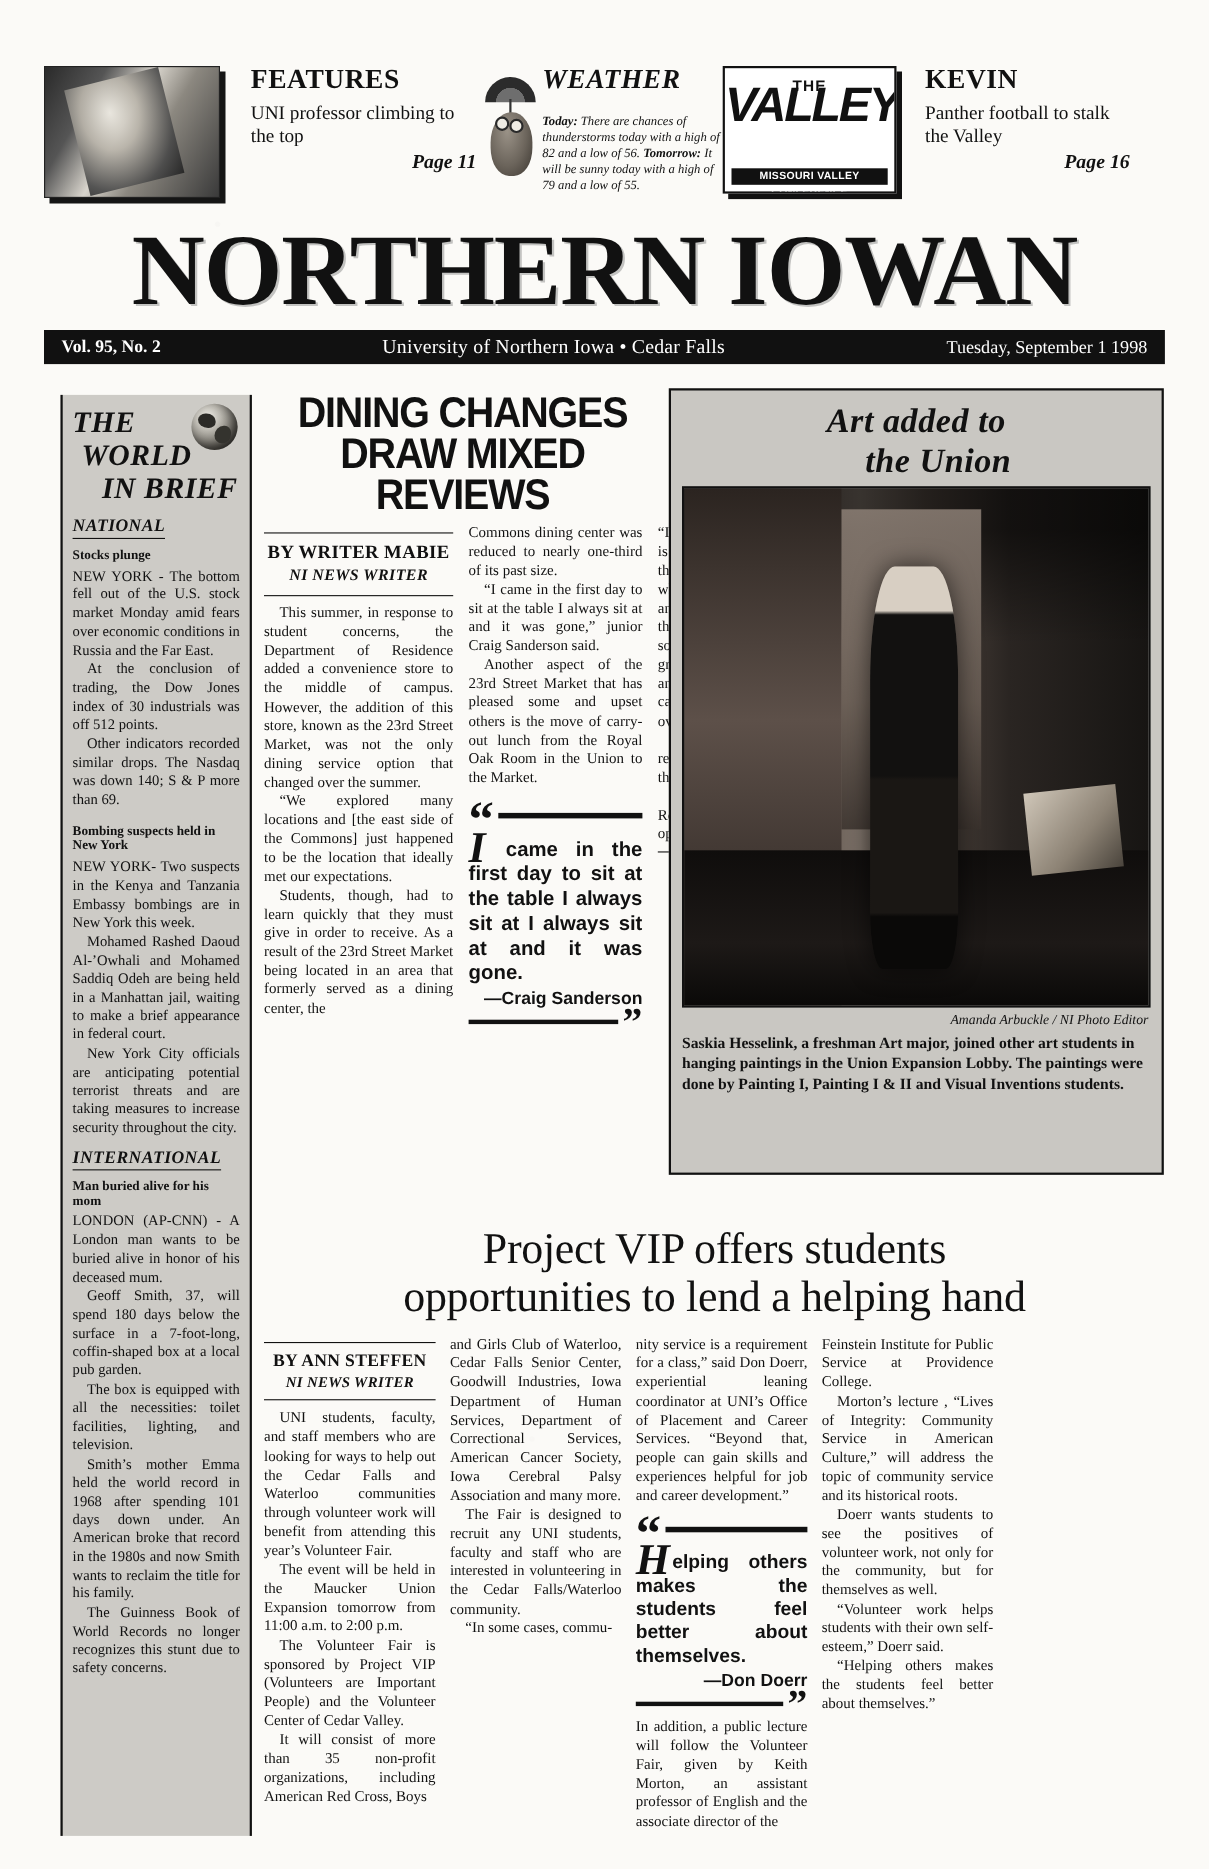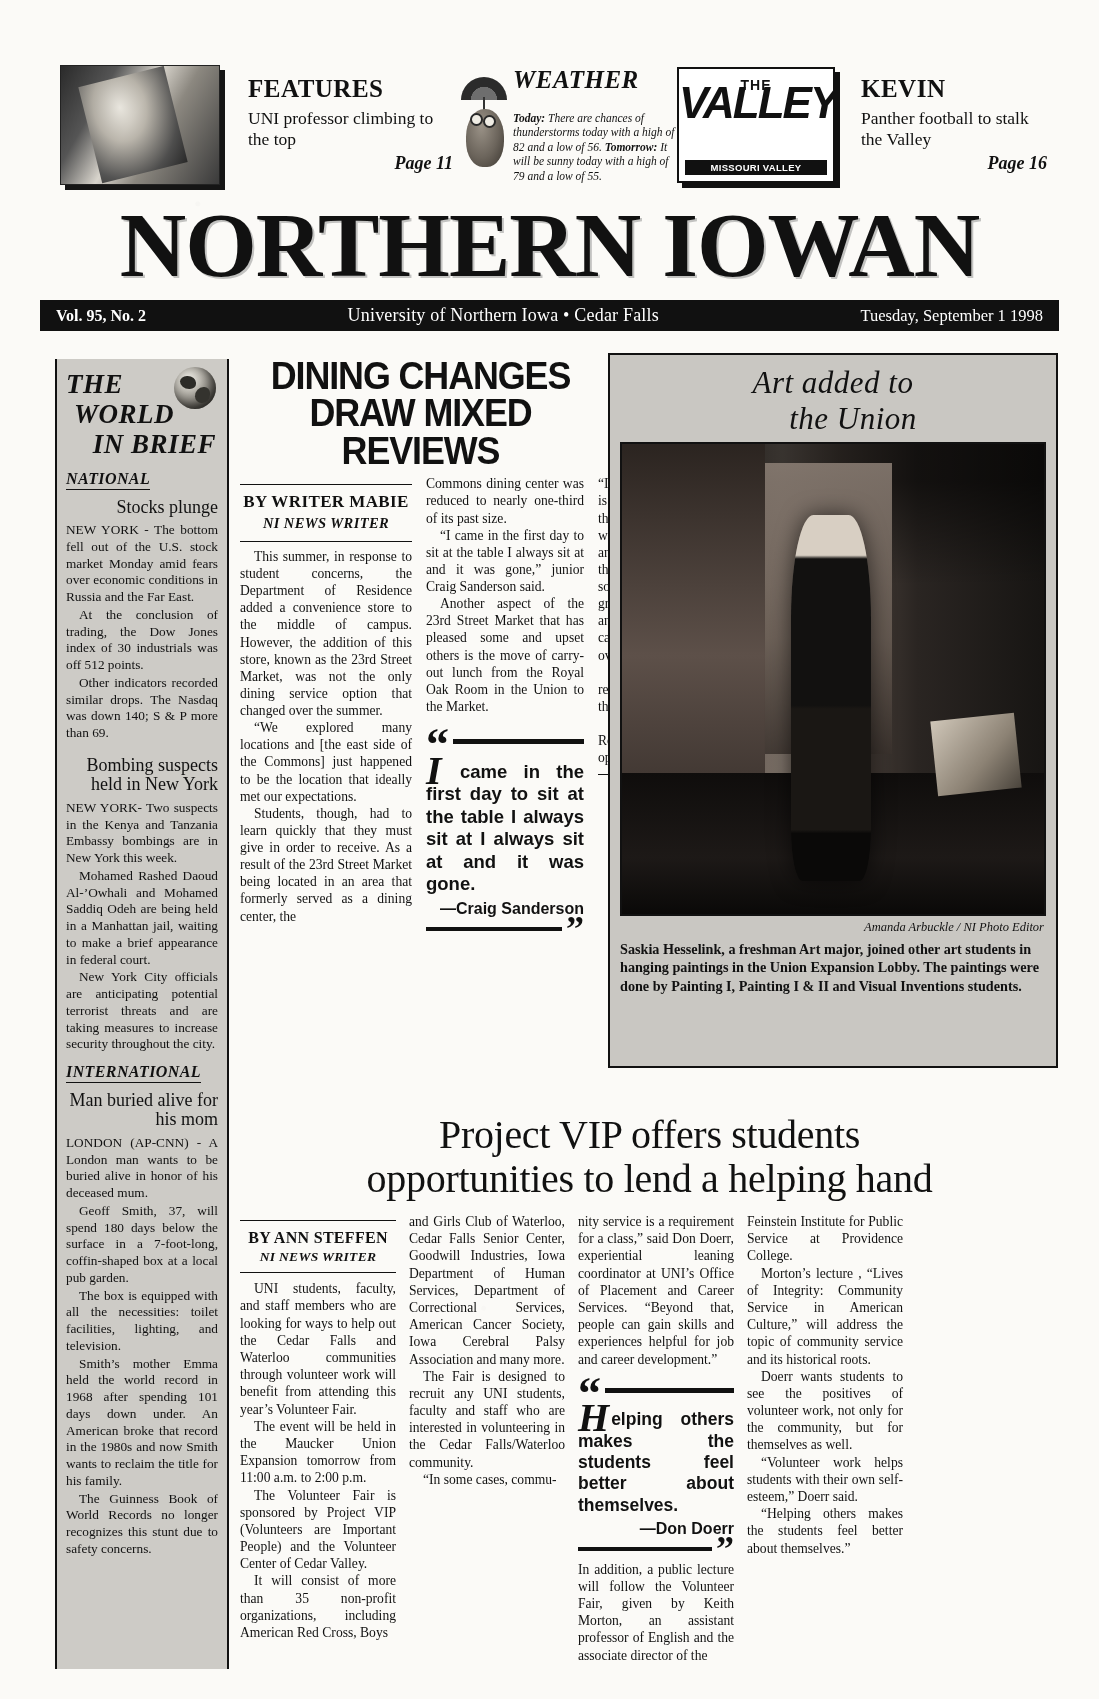--- a/index.html
+++ b/index.html
@@ -17,21 +17,21 @@
     background:
       radial-gradient(circle at 18% 12%, rgba(0,0,0,0.015) 0 2px, transparent 3px),
       radial-gradient(circle at 72% 38%, rgba(0,0,0,0.015) 0 2px, transparent 3px),
       radial-gradient(circle at 44% 77%, rgba(0,0,0,0.012) 0 2px, transparent 3px),
       #fbfaf7;
   }
 
   
   .skybox{
     position:absolute;left:40px;top:60px;width:1019px;height:130px;
-    display:flex;align-items:center;margin-left:20px;
+    display:flex;align-items:flex-start;
   }
   .sky-photo{
     width:158px;height:118px;
     background:
       linear-gradient(120deg,#2a2a2a 0%,#555 25%,#d8d4cc 45%,#8c8880 62%,#3a3a3a 100%),
       #444;
     box-shadow:5px 5px 0 #151515;
     position:relative;overflow:hidden;
     border:1px solid #222;
   }
@@ -159,22 +159,22 @@
     border-radius:60% 40% 55% 45%;
   }
   .sect{
     font-family:"Liberation Serif",serif;
     font-weight:700;font-style:italic;font-variant:small-caps;
     font-size:16px;letter-spacing:.4px;
     border-bottom:1.5px solid #111;
     display:inline-block;margin:10px 0 2px 0;padding-bottom:1px;
   }
   .bhead{
-    font-family:"Liberation Serif",serif;font-weight:400;
-    font-size:18px;line-height:1.08;text-align:right;margin:6px 0 5px 0;
+    font-family:"Liberation Serif",serif;font-weight:700;
+    font-size:12px;line-height:1.08;text-align:left;margin:6px 0 5px 0;
   }
   .btext{font-size:13.3px;line-height:1.26;text-align:justify;}
   .btext p{margin:0 0 0 0;text-indent:13px;}
   .btext p.noind{text-indent:0;}
   .btext p+p{margin-top:1px;}
 
   
   .well{position:absolute;left:200px;top:0;width:819px;}
 
   .dining-head{
@@ -230,21 +230,21 @@
     text-align:center;font-size:14.5px;
   }
   .jump b{font-weight:700;}
 
   
   .artbox{
     position:absolute;left:368px;top:8px;width:450px;height:715px;
     background:#c9c7c2;border:2px solid #111;box-sizing:border-box;padding:8px 10px;
   }
   .art-title{
-    font-family:"Liberation Serif",serif;font-style:italic;font-weight:400;
+    font-family:"Liberation Serif",serif;font-style:italic;font-weight:700;
     font-size:31px;line-height:1.15;text-align:center;letter-spacing:.5px;
     padding:2px 0 6px 0;
   }
   .art-title .l2{display:block;padding-left:40px;}
   .art-photo{
     width:100%;height:474px;border:2px solid #111;box-sizing:border-box;
     background:
       linear-gradient(180deg, rgba(0,0,0,.55) 0 8%, rgba(0,0,0,0) 30%),
       linear-gradient(90deg,#1c1a18 0 18%, #3a3330 22%, #6a5f57 30%, #7c7168 38%, #50463f 52%, #2a2522 70%, #171513 100%);
     position:relative;overflow:hidden;

